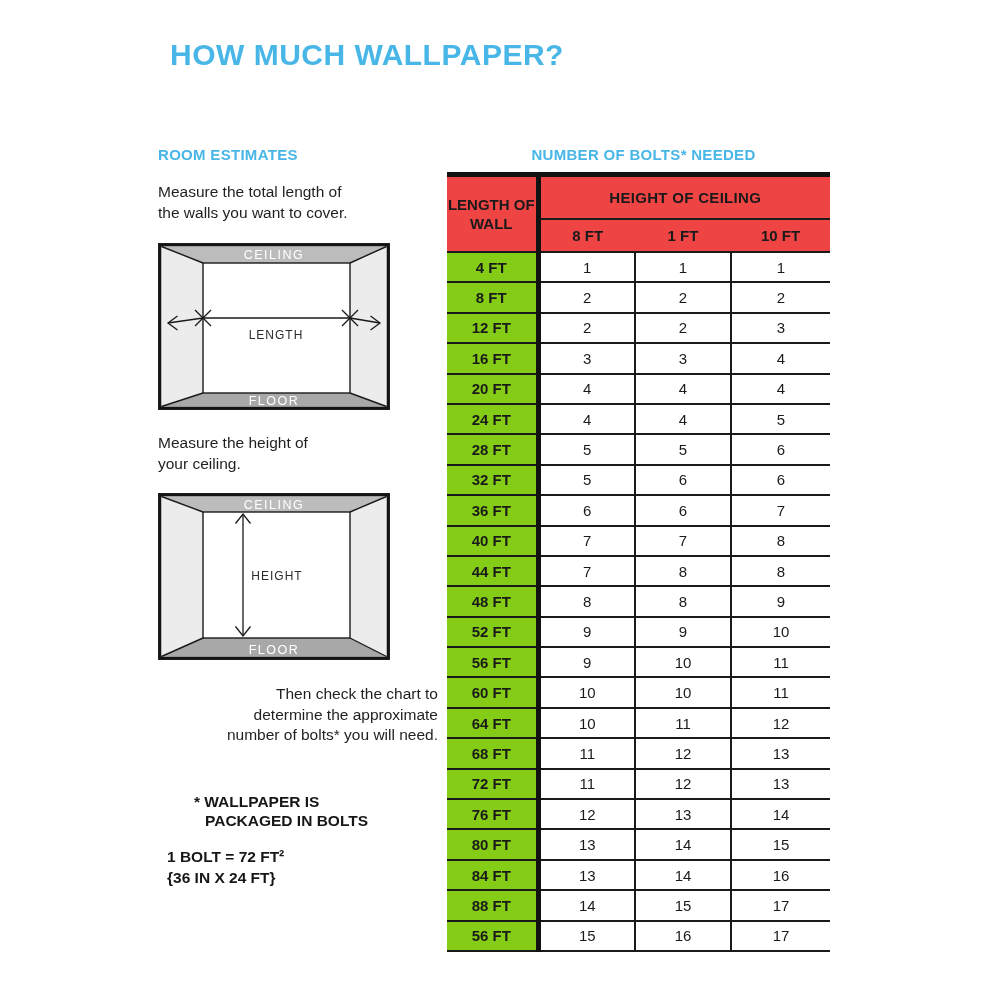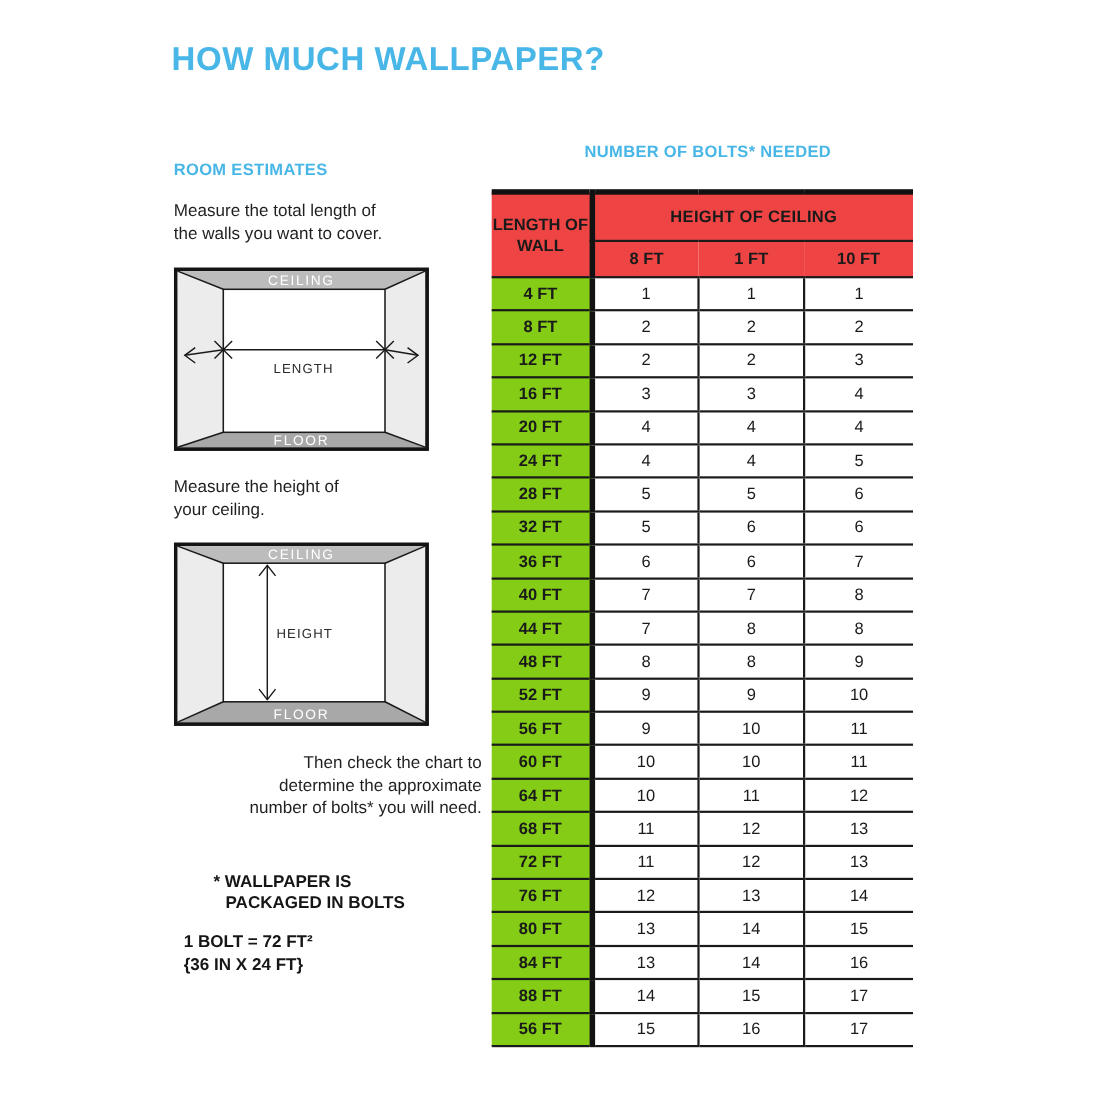--- a/index.html
+++ b/index.html
@@ -1,29 +1,29 @@
 <!DOCTYPE html>
 <html><head>
 <meta charset="utf-8">
 <style>
   html,body { margin:0; padding:0; background:#ffffff; }
   .page {
     position:relative; width:1000px; height:1000px; background:#ffffff;
     font-family:"Liberation Sans", sans-serif; color:#1a1a1a; overflow:hidden;
   }
   .main-title {
-    position:absolute; left:156px; top:38px;
+    position:absolute; left:170px; top:38px;
     font-size:30px; font-weight:bold; letter-spacing:0.5px; color:#48b6e6;
   }
   .section-heading {
     font-size:15px; font-weight:bold; letter-spacing:0.3px; color:#48b6e6;
   }
   .left-heading { position:absolute; left:158px; top:146px; }
   .right-heading {
-    position:absolute; left:447px; top:130px; width:393px; text-align:center;
+    position:absolute; left:447px; top:146px; width:393px; text-align:center;
   }
   .para {
     position:absolute; left:158px; width:280px;
     font-size:15.5px; line-height:20.5px; color:#1f1f1f; white-space:pre-line;
   }
   .para-step1 { top:182px; }
   .para-step2 { top:433px; }
   .para-step3 { top:684px;text-align:right; }
   .diagram { position:absolute; left:158px; width:232px; height:167px; }
   .diagram-length { top:243px; }

